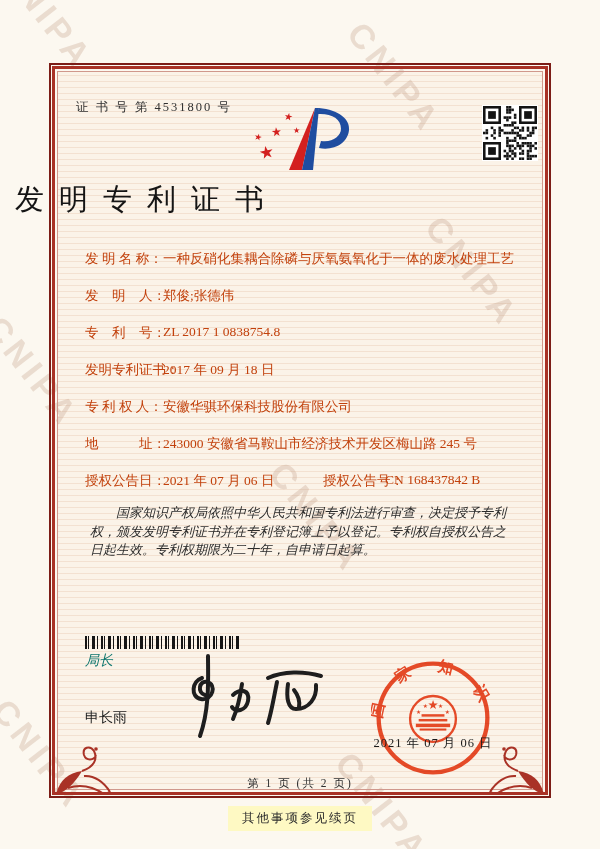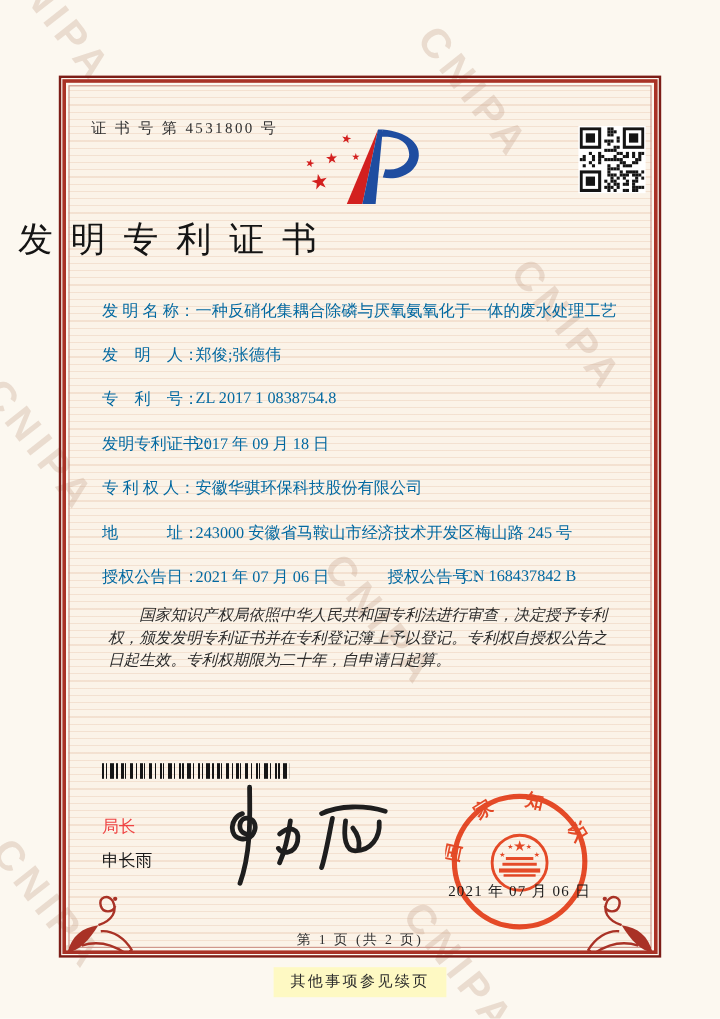--- a/index.html
+++ b/index.html
@@ -25,37 +25,37 @@
 
   
   .logo{left:253px;top:102px;width:102px;height:76px;}
   .logo-star{position:absolute;color:#d3201f;font-family:"DejaVu Sans",sans-serif;line-height:1;}
 
   .qr{left:482px;top:105px;width:54px;height:54px;background:#fff;padding:1px;}
 
   .title{left:0;top:180px;width:600px;text-align:left;font-size:29px;font-weight:normal;
          letter-spacing:15px;padding-left:15px;box-sizing:border-box;color:#151515;}
 
-  .row{position:absolute;left:85px;font-size:13.5px;color:#0369a1;white-space:nowrap;z-index:3;}
+  .row{position:absolute;left:85px;font-size:13.5px;color:#c2410c;white-space:nowrap;z-index:3;}
   .row .lbl{display:inline-block;width:78px;}
   .row .val{position:absolute;left:78px;white-space:nowrap;}
   .lbl2{position:absolute;left:223px;margin-left:15px;}
   .val2{position:absolute;left:300px;}
 
   .paras{left:78px;top:492px;width:446px;font-size:13px;line-height:18.5px;color:#2b2b2b;
          font-style:italic;}
   .paras p{margin:12px;text-indent:2em;}
 
   .barcode{left:85px;top:636px;width:156px;height:13px;
     background:repeating-linear-gradient(90deg,#151515 0 2px,transparent 2px 3px,
       #151515 3px 4px,transparent 4px 7px,#151515 7px 10px,transparent 10px 12px,
       #151515 12px 13px,transparent 13px 16px);}
 
-  .director-title{left:85px;top:680px;font-size:14px;color:#ef4444;
-      font-family:"Liberation Sans","DejaVu Sans",sans-serif;}
+  .director-title{left:85px;top:652px;font-size:14px;color:#0f766e;
+      font-family:"Liberation Sans","DejaVu Sans",sans-serif;font-style:italic;}
   .director-name{left:85px;top:709px;font-size:14px;color:#1c1c1c;
       font-family:Liberation Mono, monospace;}
 
   .signature{left:180px;top:650px;width:155px;height:92px;}
 
   .seal{left:371px;top:656px;width:124px;height:124px;opacity:.93;mix-blend-mode:multiply;z-index:3;}
   .seal-date{left:366px;top:735px;width:134px;text-align:center;font-size:12.5px;
              letter-spacing:1px;color:#1a1a1a;z-index:4;}
 
   .page-footer{left:0;top:776px;width:600px;text-align:center;font-size:11.5px;

